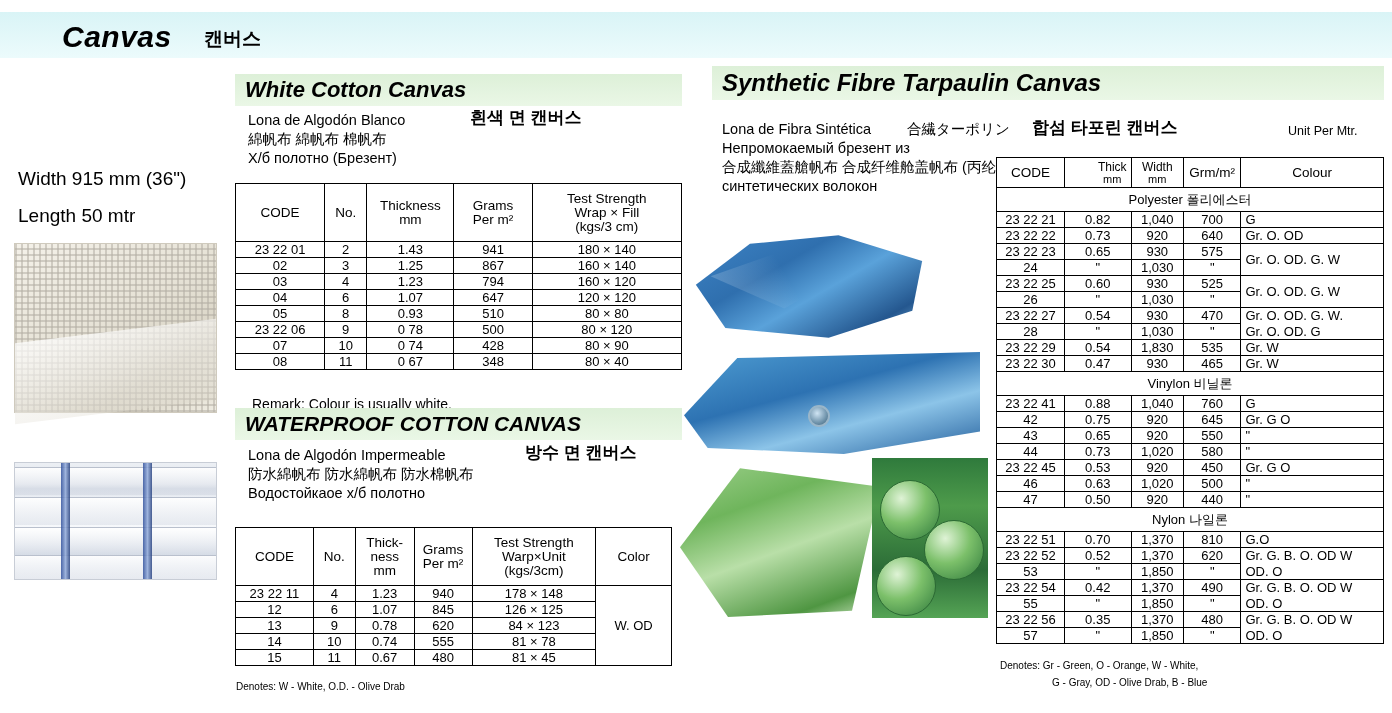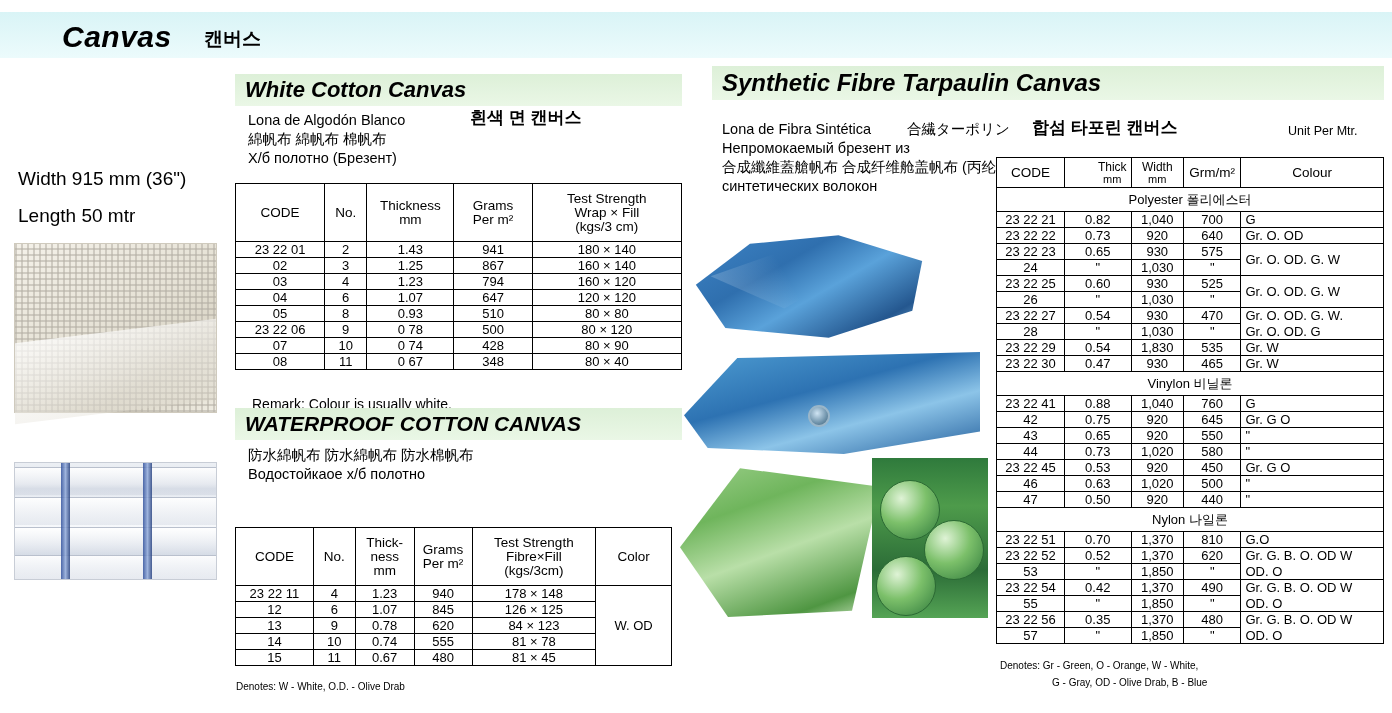--- a/index.html
+++ b/index.html
@@ -251,41 +251,45 @@
     </tbody>
   </table>
 
   <div class="remark" style="left:252px; top:380px;margin-top:16px;">Remark:  Colour is usually white.</div>
 
   <div class="sec-bar" style="left:235px; top:408px; width:447px; height:32px;">
     <span class="t" style="font-size:21px;">WATERPROOF COTTON CANVAS</span>
   </div>
 
   <div class="sub-lines" style="left:248px; top:446px; width:430px;">
+    <div style="position:relative;">
+      <span>Lona de Algodón Impermeable</span>
+      <span class="kr" style="position:absolute; left:277px; top:-3px;">방수 면 캔버스</span>
+    </div>
     <div>防水綿帆布    防水綿帆布    防水棉帆布</div>
     <div>Водостойкаое х/б полотно</div>
   </div>
 
   <table class="t" style="left:235px; top:527px; width:437px;">
     <thead>
       <tr>
         <th style="width:78px; height:58px;">CODE</th>
         <th style="width:42px;">No.</th>
         <th style="width:59px;">
           <div>Thick-</div>
           <div>ness</div>
           <div>mm</div>
         </th>
         <th style="width:58px;">
           <div>Grams</div>
           <div>Per m²</div>
         </th>
         <th style="width:124px;">
           <div>Test Strength</div>
-          <div>Fibre×Fill</div>
+          <div>Warp×Unit</div>
           <div>(kgs/3cm)</div>
         </th>
         <th style="width:76px;">Color</th>
       </tr>
     </thead>
     <tbody>
       <tr class="nb-bot">
         <td class="code">23 22 11</td>
         <td>4</td>
         <td>1.23</td>

